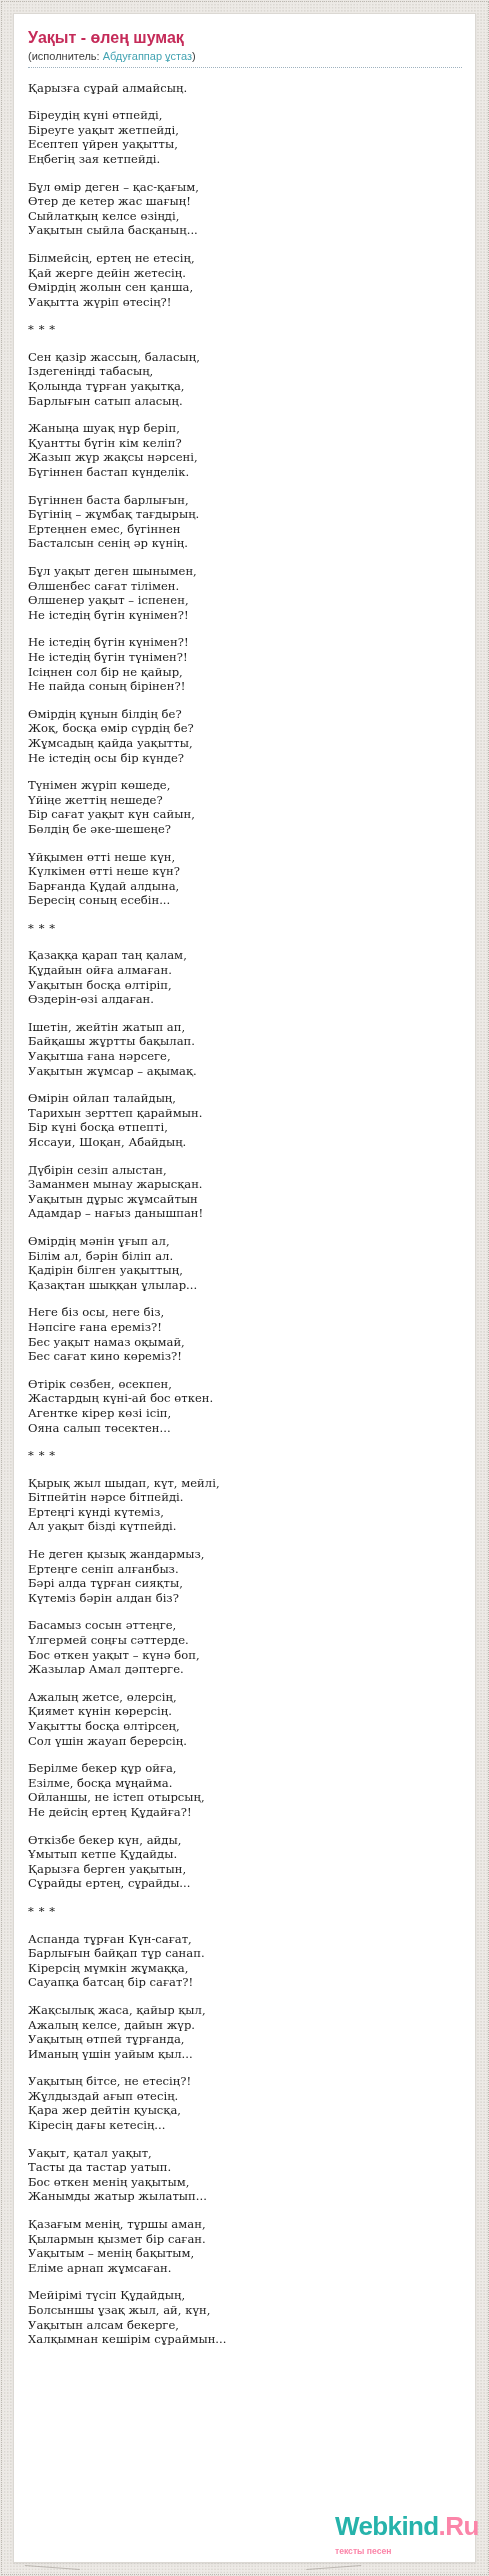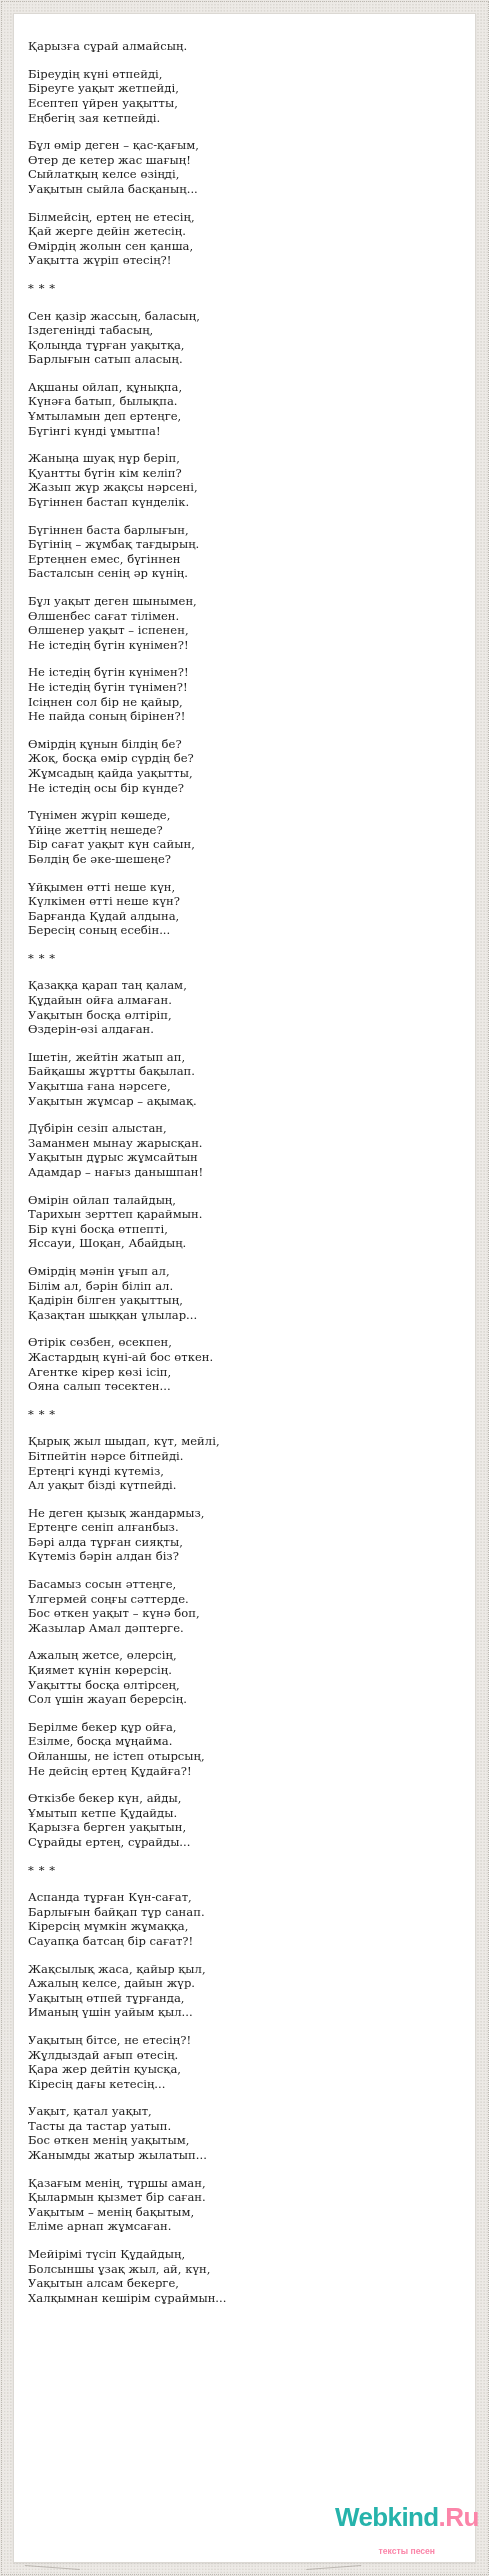--- a/index.html
+++ b/index.html
@@ -52,74 +52,78 @@
     font-family: "DejaVu Serif", serif;
     font-size: 11.6px;
     line-height: 1.26;
     color: #1c1c1c;
   }
   .stanza { margin: 13px 0; }
   .stanza.separator { letter-spacing: 0.6px; }
   .logo {
     position: absolute;
     right: -3.7px; bottom: 6.1px;
-    text-align: center;
+    text-align: left;
     line-height: 1;
     cursor: pointer;
   }
   .logo-wordmark {
     font-size: 26px;
     font-weight: bold;
     letter-spacing: -0.6px;
   }
   .logo-main { color: var(--logo-teal, #26b3ab); }
   .logo-suffix { color: var(--logo-pink, #fb85a9); }
   .logo-tagline {
-    margin-top: 17px;
+    margin-top: 8px;
     font-size: 8.6px;
     font-weight: bold;
     color: var(--logo-pink, #fb85a9);
   }
   .curl {
     position: absolute;
     width: 55px; height: 7.3px;
     border-bottom: 0.6px solid rgba(150,144,136,0.55);
     bottom: 7.3px;
   }
   .curl-left  { left: 24.5px;  transform: rotate(4deg); }
   .curl-right { left: 306px; transform: rotate(-4deg); }
 </style>
 </head>
 <body>
 
 <div class="page-frame"></div>
 
 <div class="card">
+  <div class="card-header">
+    <h1 class="page-title">Уақыт - өлең шумақ</h1>
+    <p class="subtitle"><span>(исполнитель: </span><span class="artist-link">Абдуғаппар ұстаз</span><span>)</span></p>
+  </div>
 
   <div class="poem">
       <p class="stanza">Қарызға сұрай алмайсың.</p>
       <p class="stanza">Біреудің күні өтпейді,<br>Біреуге уақыт жетпейді,<br>Есептеп үйрен уақытты,<br>Еңбегің зая кетпейді.</p>
       <p class="stanza">Бұл өмір деген – қас-қағым,<br>Өтер де кетер жас шағың!<br>Сыйлатқың келсе өзіңді,<br>Уақытын сыйла басқаның...</p>
       <p class="stanza">Білмейсің, ертең не етесің,<br>Қай жерге дейін жетесің.<br>Өмірдің жолын сен қанша,<br>Уақытта жүріп өтесің?!</p>
       <p class="stanza separator">* * *</p>
       <p class="stanza">Сен қазір жассың, баласың,<br>Іздегеніңді табасың,<br>Қолыңда тұрған уақытқа,<br>Барлығын сатып аласың.</p>
-      <p class="stanza">Ақшаны ойлап, құнықпа,<br>Күнәға батып, былықпа.<br>Ұмтыламын деп ертеңге,<br>Бүгінгі күнді ұмытпа!</p>
       <p class="stanza">Жаныңа шуақ нұр беріп,<br>Қуантты бүгін кім келіп?<br>Жазып жүр жақсы нәрсені,<br>Бүгіннен бастап күнделік.</p>
       <p class="stanza">Бүгіннен баста барлығын,<br>Бүгінің – жұмбақ тағдырың.<br>Ертеңнен емес, бүгіннен<br>Басталсын сенің әр күнің.</p>
       <p class="stanza">Бұл уақыт деген шынымен,<br>Өлшенбес сағат тілімен.<br>Өлшенер уақыт – іспенен,<br>Не істедің бүгін күнімен?!</p>
       <p class="stanza">Не істедің бүгін күнімен?!<br>Не істедің бүгін түнімен?!<br>Ісіңнен сол бір не қайыр,<br>Не пайда соның бірінен?!</p>
       <p class="stanza">Өмірдің құнын білдің бе?<br>Жоқ, босқа өмір сүрдің бе?<br>Жұмсадың қайда уақытты,<br>Не істедің осы бір күнде?</p>
       <p class="stanza">Түнімен жүріп көшеде,<br>Үйіңе жеттің нешеде?<br>Бір сағат уақыт күн сайын,<br>Бөлдің бе әке-шешеңе?</p>
       <p class="stanza">Ұйқымен өтті неше күн,<br>Күлкімен өтті неше күн?<br>Барғанда Құдай алдына,<br>Бересің соның есебін...</p>
       <p class="stanza separator">* * *</p>
       <p class="stanza">Қазаққа қарап таң қалам,<br>Құдайын ойға алмаған.<br>Уақытын босқа өлтіріп,<br>Өздерін-өзі алдаған.</p>
       <p class="stanza">Ішетін, жейтін жатып ап,<br>Байқашы жұртты бақылап.<br>Уақытша ғана нәрсеге,<br>Уақытын жұмсар – ақымақ.</p>
+      <p class="stanza">Өмірін ойлап талайдың,<br>Тарихын зерттеп қараймын.<br>Бір күні босқа өтпепті,<br>Яссауи, Шоқан, Абайдың.</p>
       <p class="stanza">Дүбірін сезіп алыстан,<br>Заманмен мынау жарысқан.<br>Уақытын дұрыс жұмсайтын<br>Адамдар – нағыз данышпан!</p>
-      <p class="stanza">Өмірін ойлап талайдың,<br>Тарихын зерттеп қараймын.<br>Бір күні босқа өтпепті,<br>Яссауи, Шоқан, Абайдың.</p>
       <p class="stanza">Өмірдің мәнін ұғып ал,<br>Білім ал, бәрін біліп ал.<br>Қадірін білген уақыттың,<br>Қазақтан шыққан ұлылар...</p>
+      <p class="stanza">Неге біз осы, неге біз,<br>Нәпсіге ғана ереміз?!<br>Бес уақыт намаз оқымай,<br>Бес сағат кино көреміз?!</p>
       <p class="stanza">Өтірік сөзбен, өсекпен,<br>Жастардың күні-ай бос өткен.<br>Агентке кірер көзі ісіп,<br>Ояна салып төсектен...</p>
       <p class="stanza separator">* * *</p>
       <p class="stanza">Қырық жыл шыдап, күт, мейлі,<br>Бітпейтін нәрсе бітпейді.<br>Ертеңгі күнді күтеміз,<br>Ал уақыт бізді күтпейді.</p>
       <p class="stanza">Не деген қызық жандармыз,<br>Ертеңге сеніп алғанбыз.<br>Бәрі алда тұрған сияқты,<br>Күтеміз бәрін алдан біз?</p>
       <p class="stanza">Басамыз сосын әттеңге,<br>Үлгермей соңғы сәттерде.<br>Бос өткен уақыт – күнә боп,<br>Жазылар Амал дәптерге.</p>
       <p class="stanza">Ажалың жетсе, өлерсің,<br>Қиямет күнін көрерсің.<br>Уақытты босқа өлтірсең,<br>Сол үшін жауап берерсің.</p>
       <p class="stanza">Берілме бекер құр ойға,<br>Езілме, босқа мұңайма.<br>Ойланшы, не істеп отырсың,<br>Не дейсің ертең Құдайға?!</p>
       <p class="stanza">Өткізбе бекер күн, айды,<br>Ұмытып кетпе Құдайды.<br>Қарызға берген уақытын,<br>Сұрайды ертең, сұрайды...</p>
       <p class="stanza separator">* * *</p>
       <p class="stanza">Аспанда тұрған Күн-сағат,<br>Барлығын байқап тұр санап.<br>Кірерсің мүмкін жұмаққа,<br>Сауапқа батсаң бір сағат?!</p>

